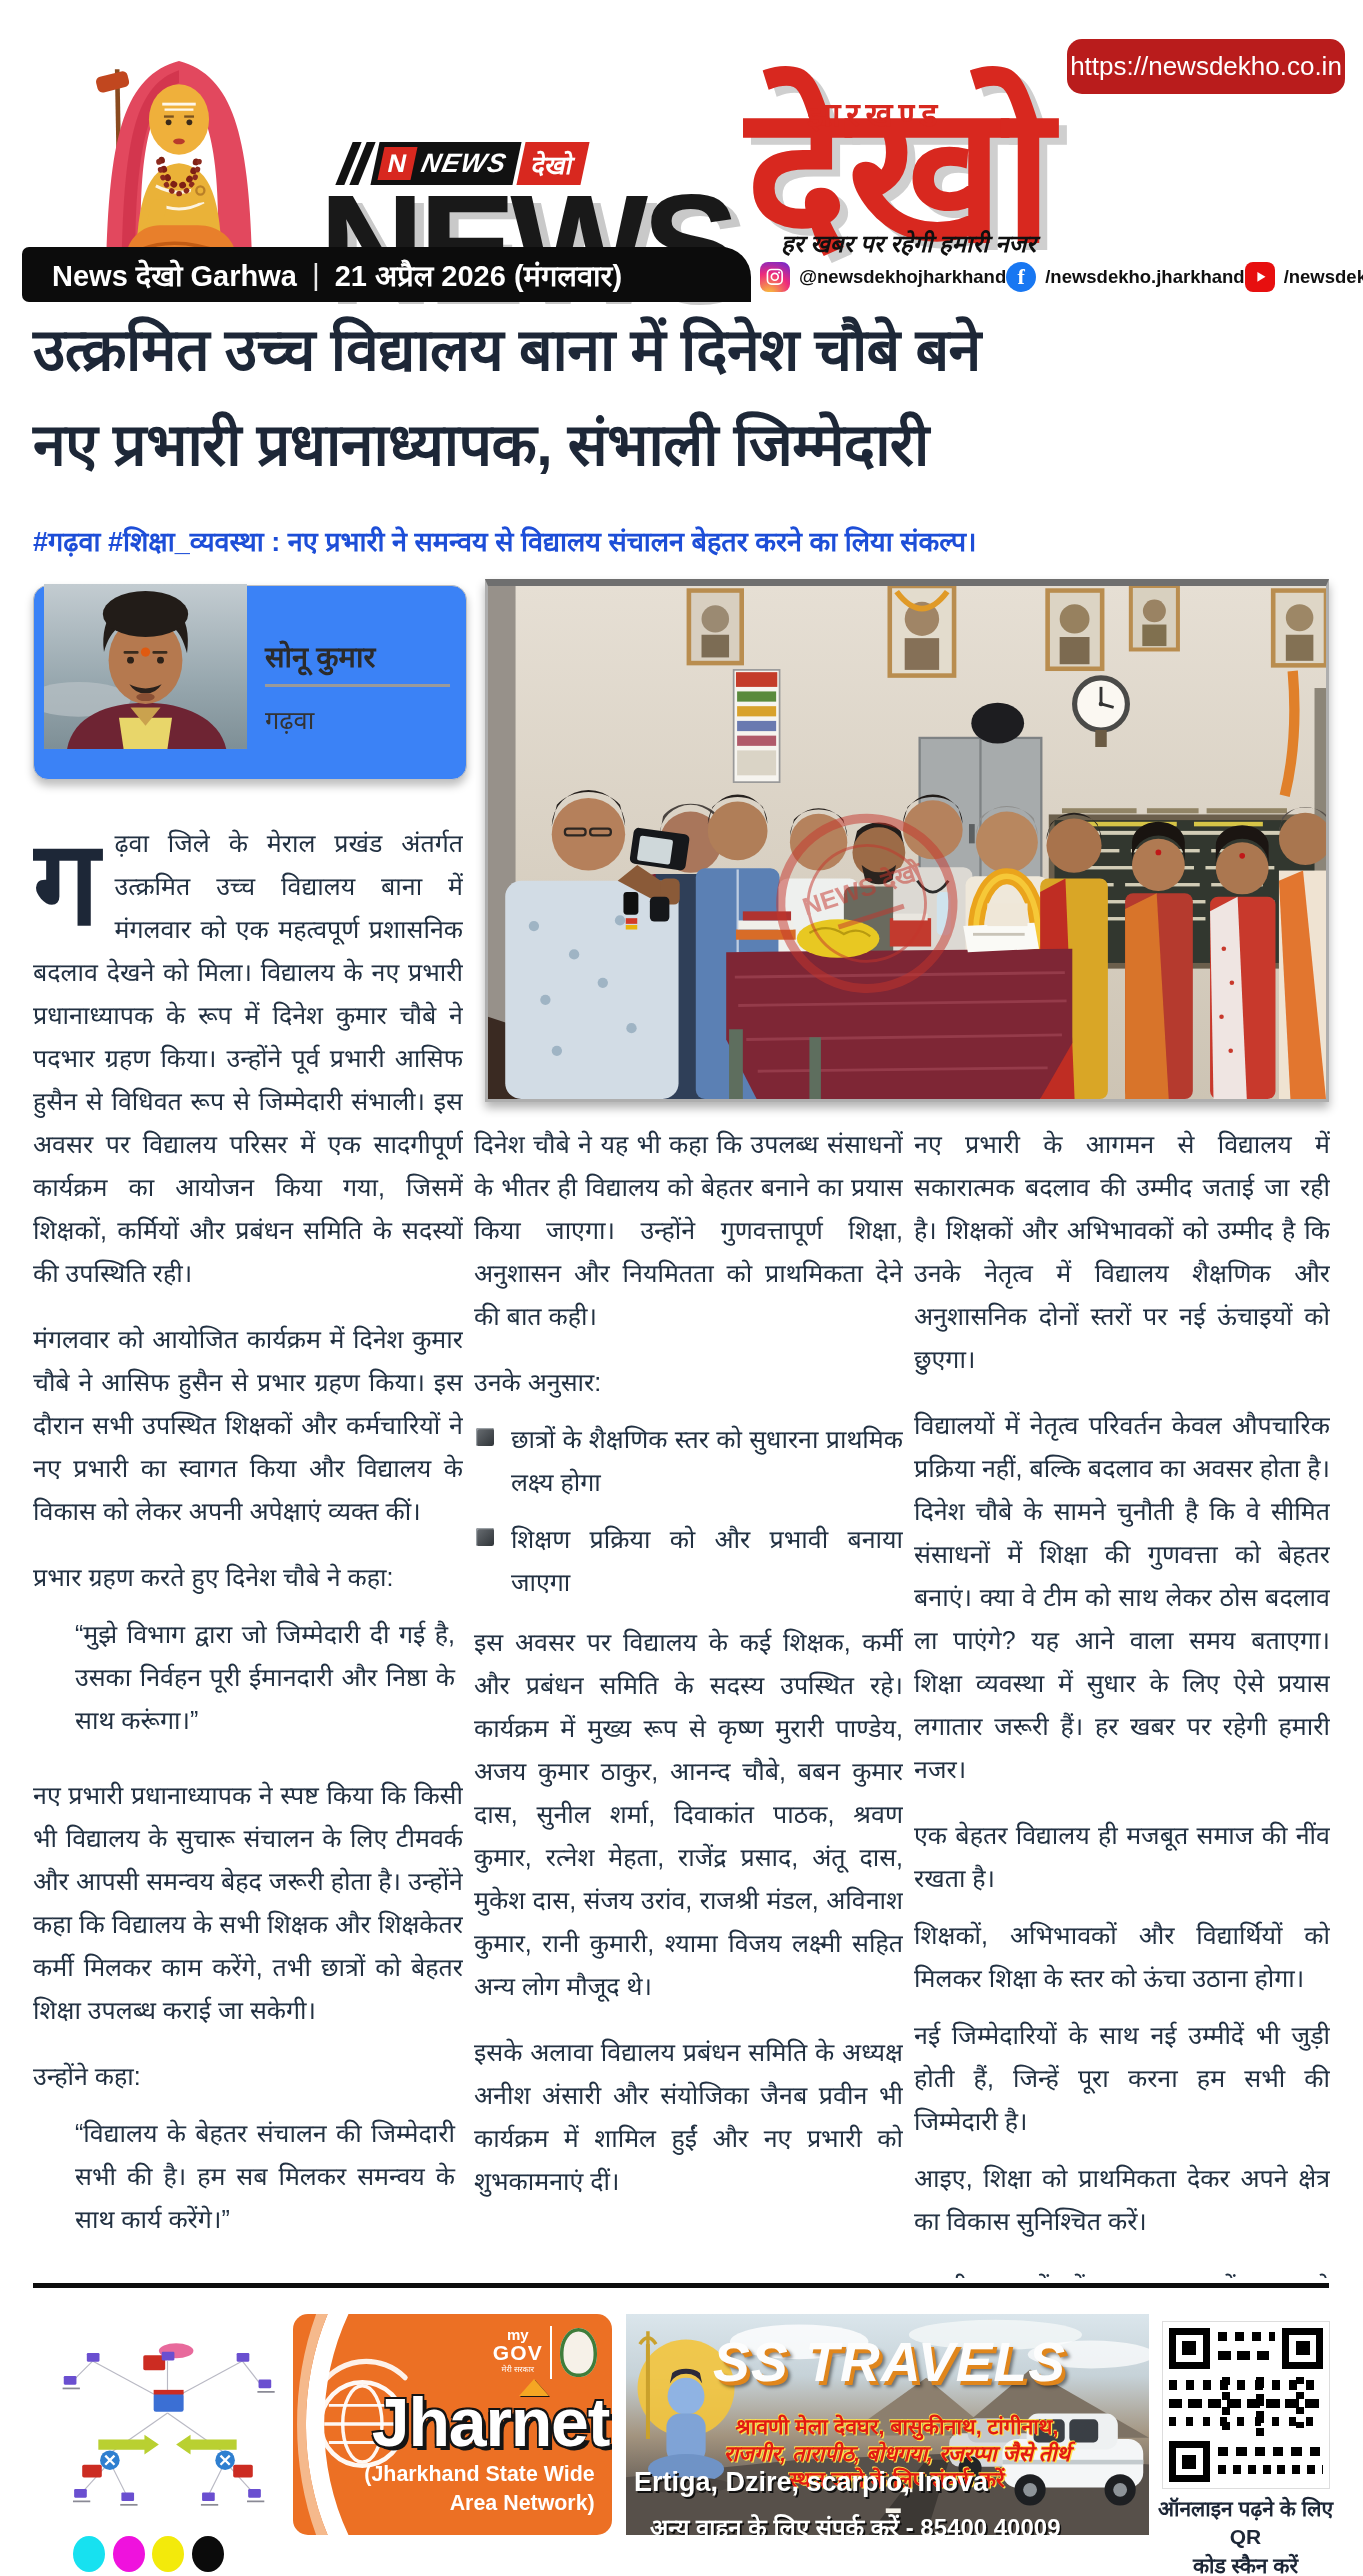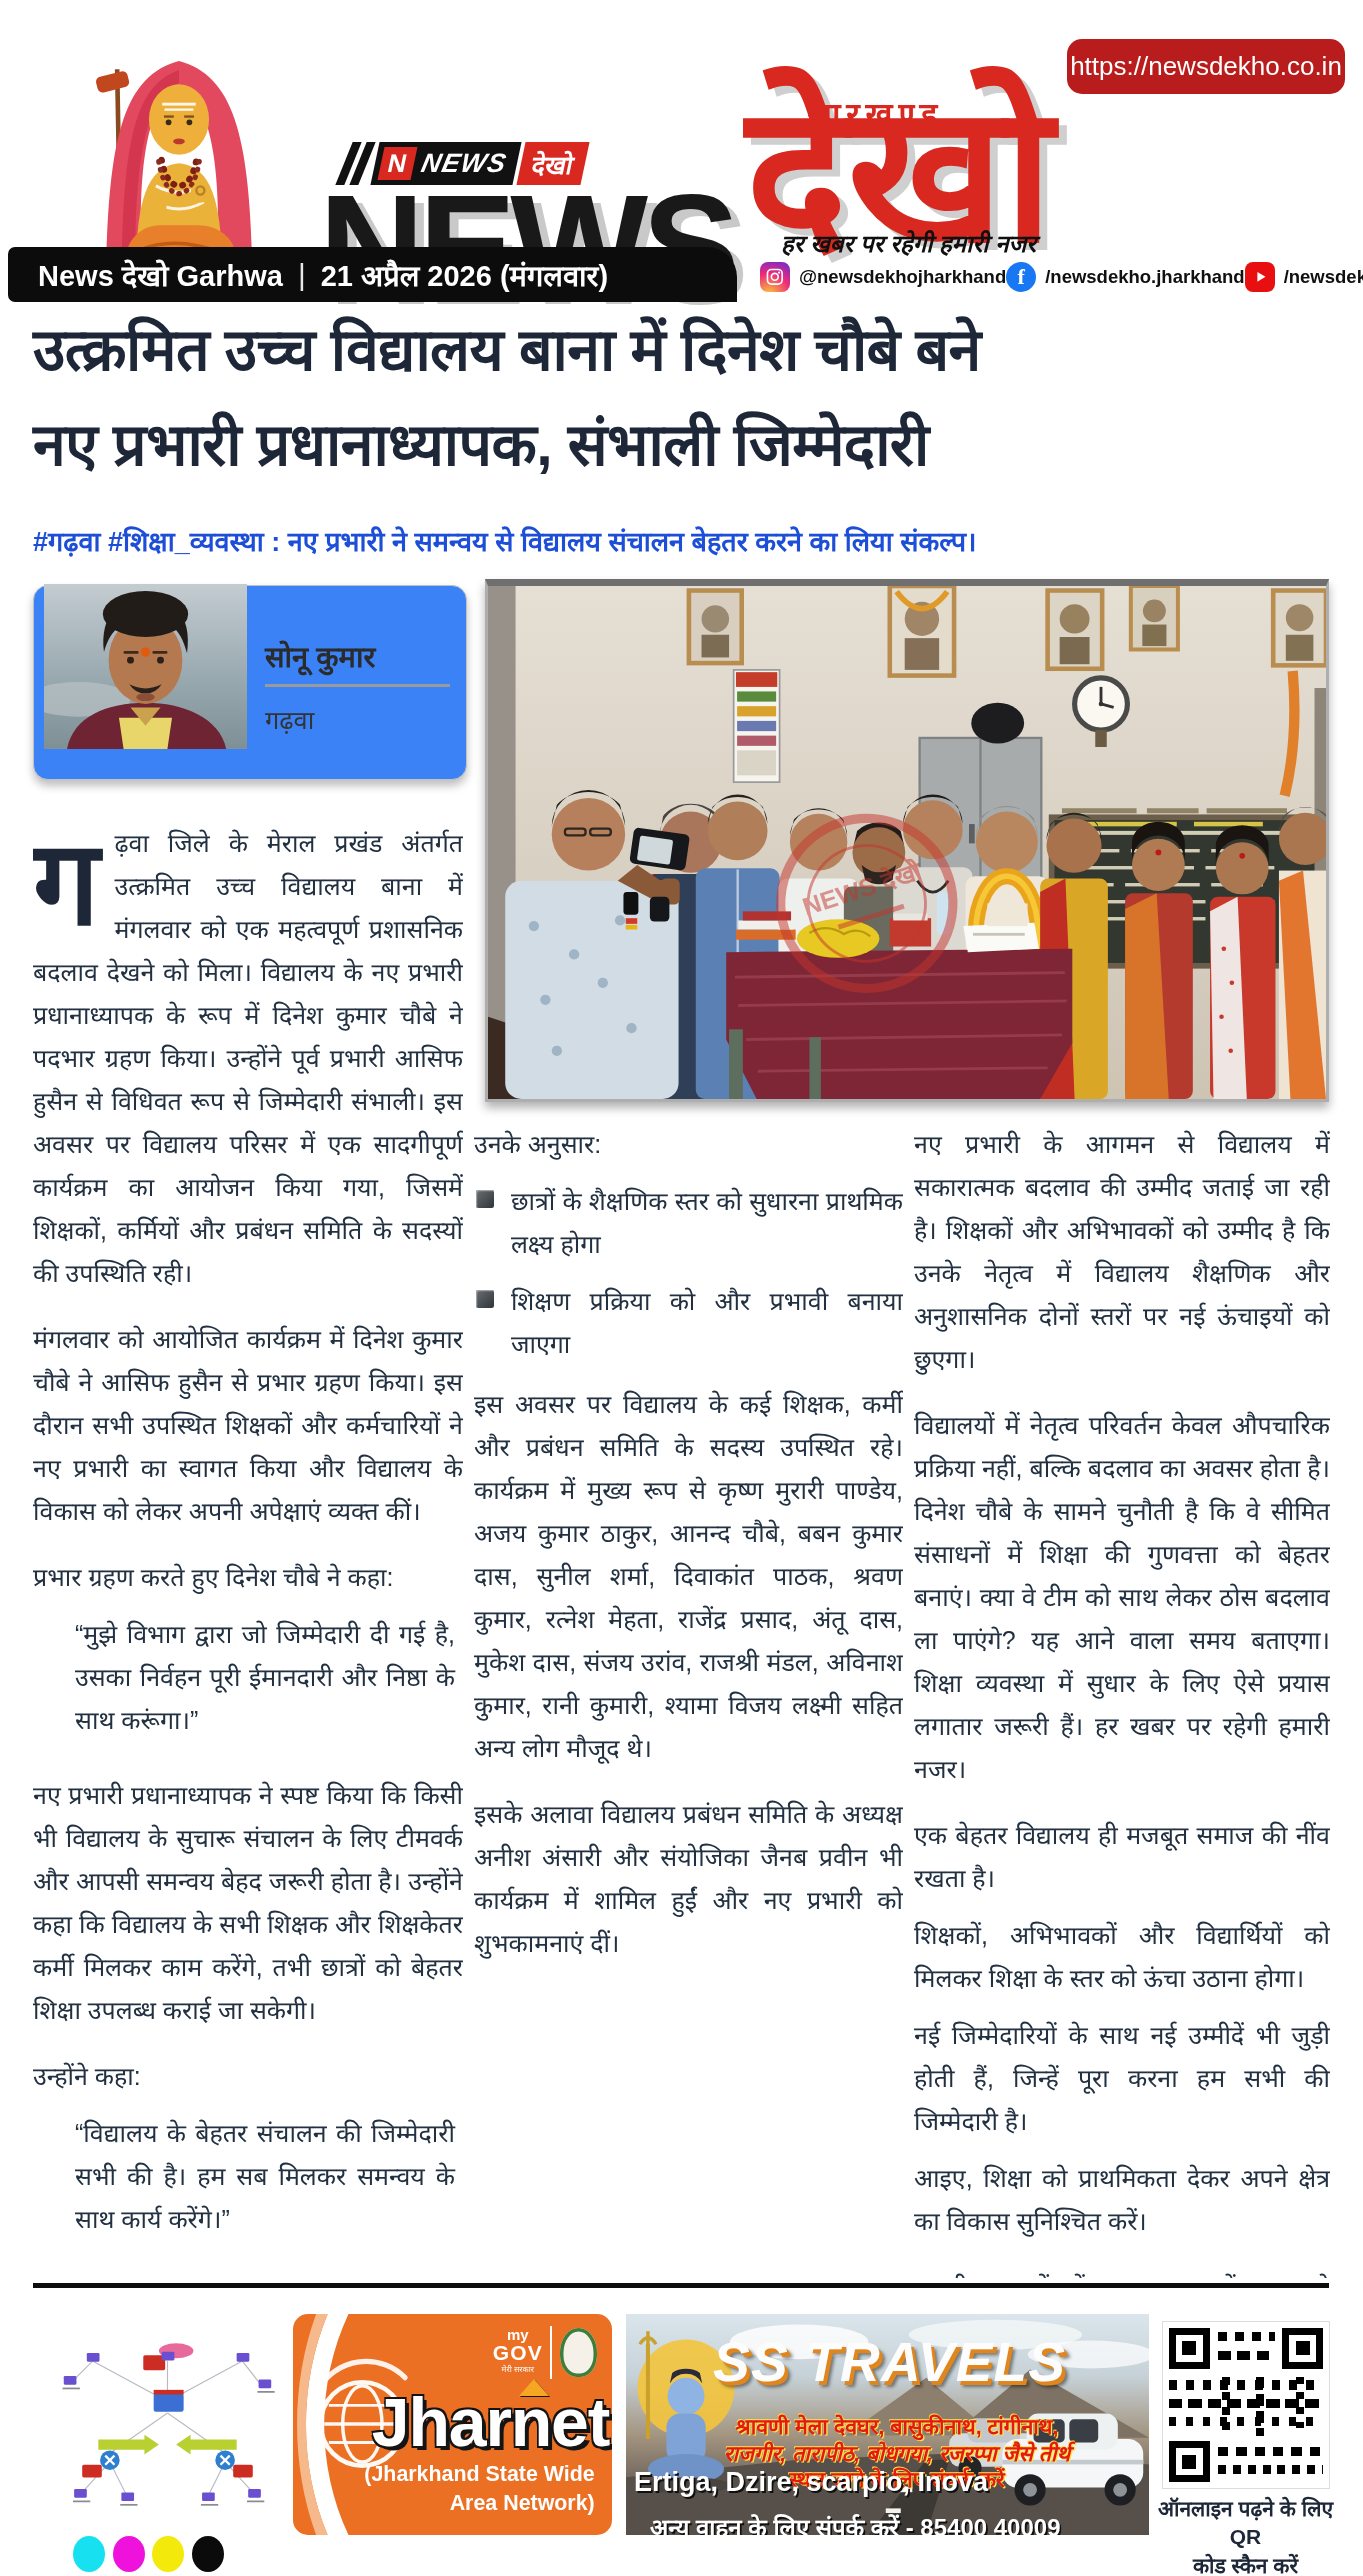--- a/index.html
+++ b/index.html
@@ -19,21 +19,21 @@
                     color:#fff;font-weight:900;font-size:25.4px;margin-right:8px;}
   .logo-small .snews{color:#fff;font-style:italic;font-weight:900;font-size:26.6px;letter-spacing:1.2px;}
   .logo-small .red{background:#d8281f;transform:skewX(-12deg);display:flex;align-items:center;padding:0 11.6px;margin-left:4.6px;}
   .logo-small .sdekho{color:#fff;font-weight:800;font-size:25.4px;}
   .big-news{left:319px;top:174px;font-size:146px;line-height:1;font-weight:900;color:#191919;
             letter-spacing:-5.8px;text-shadow:9.2px 7px 0 #c9c9c9;z-index:2;}
   .big-dekho{left:746px;top:74px;font-size:191px;line-height:1.05;font-weight:800;color:#d8281f;
              text-shadow:8px 7px 0 #cfcfcf;z-index:2;}
   .state-label{left:807px;top:91px;font-size:33px;font-weight:800;color:#d8281f;letter-spacing:5.8px;z-index:3;}
   .tagline{left:781px;top:226px;font-size:24px;font-weight:800;font-style:italic;color:#101010;z-index:3;}
-  .date-bar{left:8px;top:247px;width:729px;height:55px;background:#0c0c0c;border-radius:7px 30px 0 7px;
+  .date-bar{left:22px;top:247px;width:729px;height:55px;background:#0c0c0c;border-radius:7px 30px 0 7px;
             color:#fff;display:flex;align-items:center;padding-left:30px;box-sizing:border-box;z-index:4;}
   .date-bar .txt{font-size:29px;font-weight:bold;}
   .date-bar .sep{font-size:30px;font-weight:300;padding:0 15px;color:#e8e8e8;}
   .social-row{left:760px;top:252px;width:595px;height:49px;display:flex;align-items:center;
               justify-content:space-between;z-index:4;}
   .social-item{display:flex;align-items:center;gap:9px;}
   .social-item .lbl{font-size:18.5px;font-weight:bold;color:#101010;white-space:nowrap;}
   .sicon{width:30px;height:30px;border-radius:50%;display:flex;align-items:center;justify-content:center;flex:none;}
   .sicon.ig{border-radius:8px;background:radial-gradient(circle at 30% 110%,#f9ce34 0%,#ee2a7b 55%,#6228d7 100%);}
   .sicon.fb{background:#1877f2;color:#fff;font-weight:900;font-size:22px;font-family:"Liberation Serif",serif;}
@@ -452,20 +452,21 @@
     <p><span class="dropcap">ग</span><span>ढ़वा जिले के मेराल प्रखंड अंतर्गत उत्क्रमित उच्च विद्यालय बाना में मंगलवार को एक महत्वपूर्ण प्रशासनिक बदलाव देखने को मिला। विद्यालय के नए प्रभारी प्रधानाध्यापक के रूप में दिनेश कुमार चौबे ने पदभार ग्रहण किया। उन्होंने पूर्व प्रभारी आसिफ हुसैन से विधिवत रूप से जिम्मेदारी संभाली। इस अवसर पर विद्यालय परिसर में एक सादगीपूर्ण कार्यक्रम का आयोजन किया गया, जिसमें शिक्षकों, कर्मियों और प्रबंधन समिति के सदस्यों की उपस्थिति रही।</span></p>
     <p>मंगलवार को आयोजित कार्यक्रम में दिनेश कुमार चौबे ने आसिफ हुसैन से प्रभार ग्रहण किया। इस दौरान सभी उपस्थित शिक्षकों और कर्मचारियों ने नए प्रभारी का स्वागत किया और विद्यालय के विकास को लेकर अपनी अपेक्षाएं व्यक्त कीं।</p>
     <p class="lead-in">प्रभार ग्रहण करते हुए दिनेश चौबे ने कहा:</p>
     <p class="quote">“मुझे विभाग द्वारा जो जिम्मेदारी दी गई है, उसका निर्वहन पूरी ईमानदारी और निष्ठा के साथ करूंगा।”</p>
     <p>नए प्रभारी प्रधानाध्यापक ने स्पष्ट किया कि किसी भी विद्यालय के सुचारू संचालन के लिए टीमवर्क और आपसी समन्वय बेहद जरूरी होता है। उन्होंने कहा कि विद्यालय के सभी शिक्षक और शिक्षकेतर कर्मी मिलकर काम करेंगे, तभी छात्रों को बेहतर शिक्षा उपलब्ध कराई जा सकेगी।</p>
     <p class="lead-in">उन्होंने कहा:</p>
     <p class="quote">“विद्यालय के बेहतर संचालन की जिम्मेदारी सभी की है। हम सब मिलकर समन्वय के साथ कार्य करेंगे।”</p>
   </div>
 
   <div class="abs col col2">
+    <p>दिनेश चौबे ने यह भी कहा कि उपलब्ध संसाधनों के भीतर ही विद्यालय को बेहतर बनाने का प्रयास किया जाएगा। उन्होंने गुणवत्तापूर्ण शिक्षा, अनुशासन और नियमितता को प्राथमिकता देने की बात कही।</p>
     <p class="lead-in">उनके अनुसार:</p>
     <div class="bullets">
       <div class="bullet">
           <span class="sq"></span>
           <span class="btxt">छात्रों के शैक्षणिक स्तर को सुधारना प्राथमिक लक्ष्य होगा</span>
         </div>
       <div class="bullet">
           <span class="sq"></span>
           <span class="btxt">शिक्षण प्रक्रिया को और प्रभावी बनाया जाएगा</span>
         </div>

